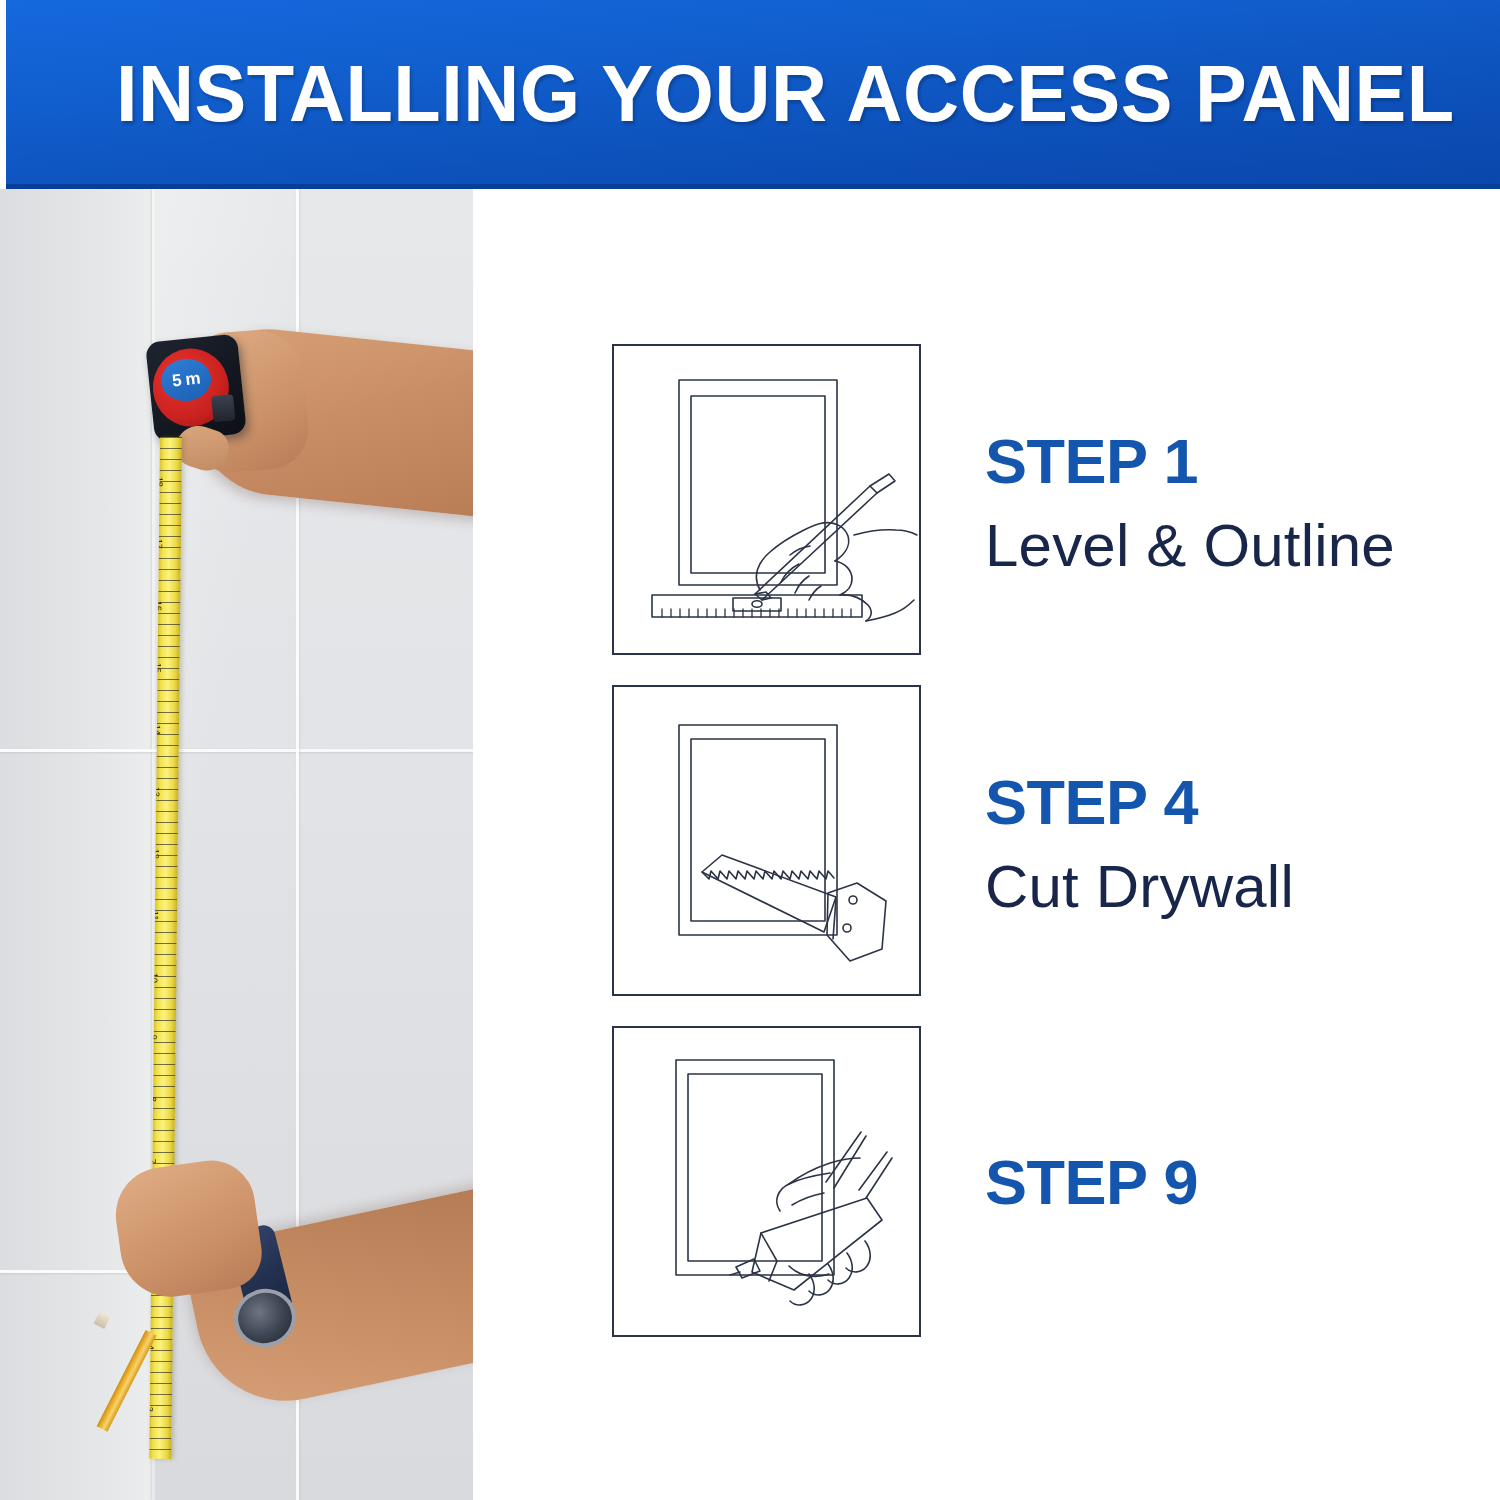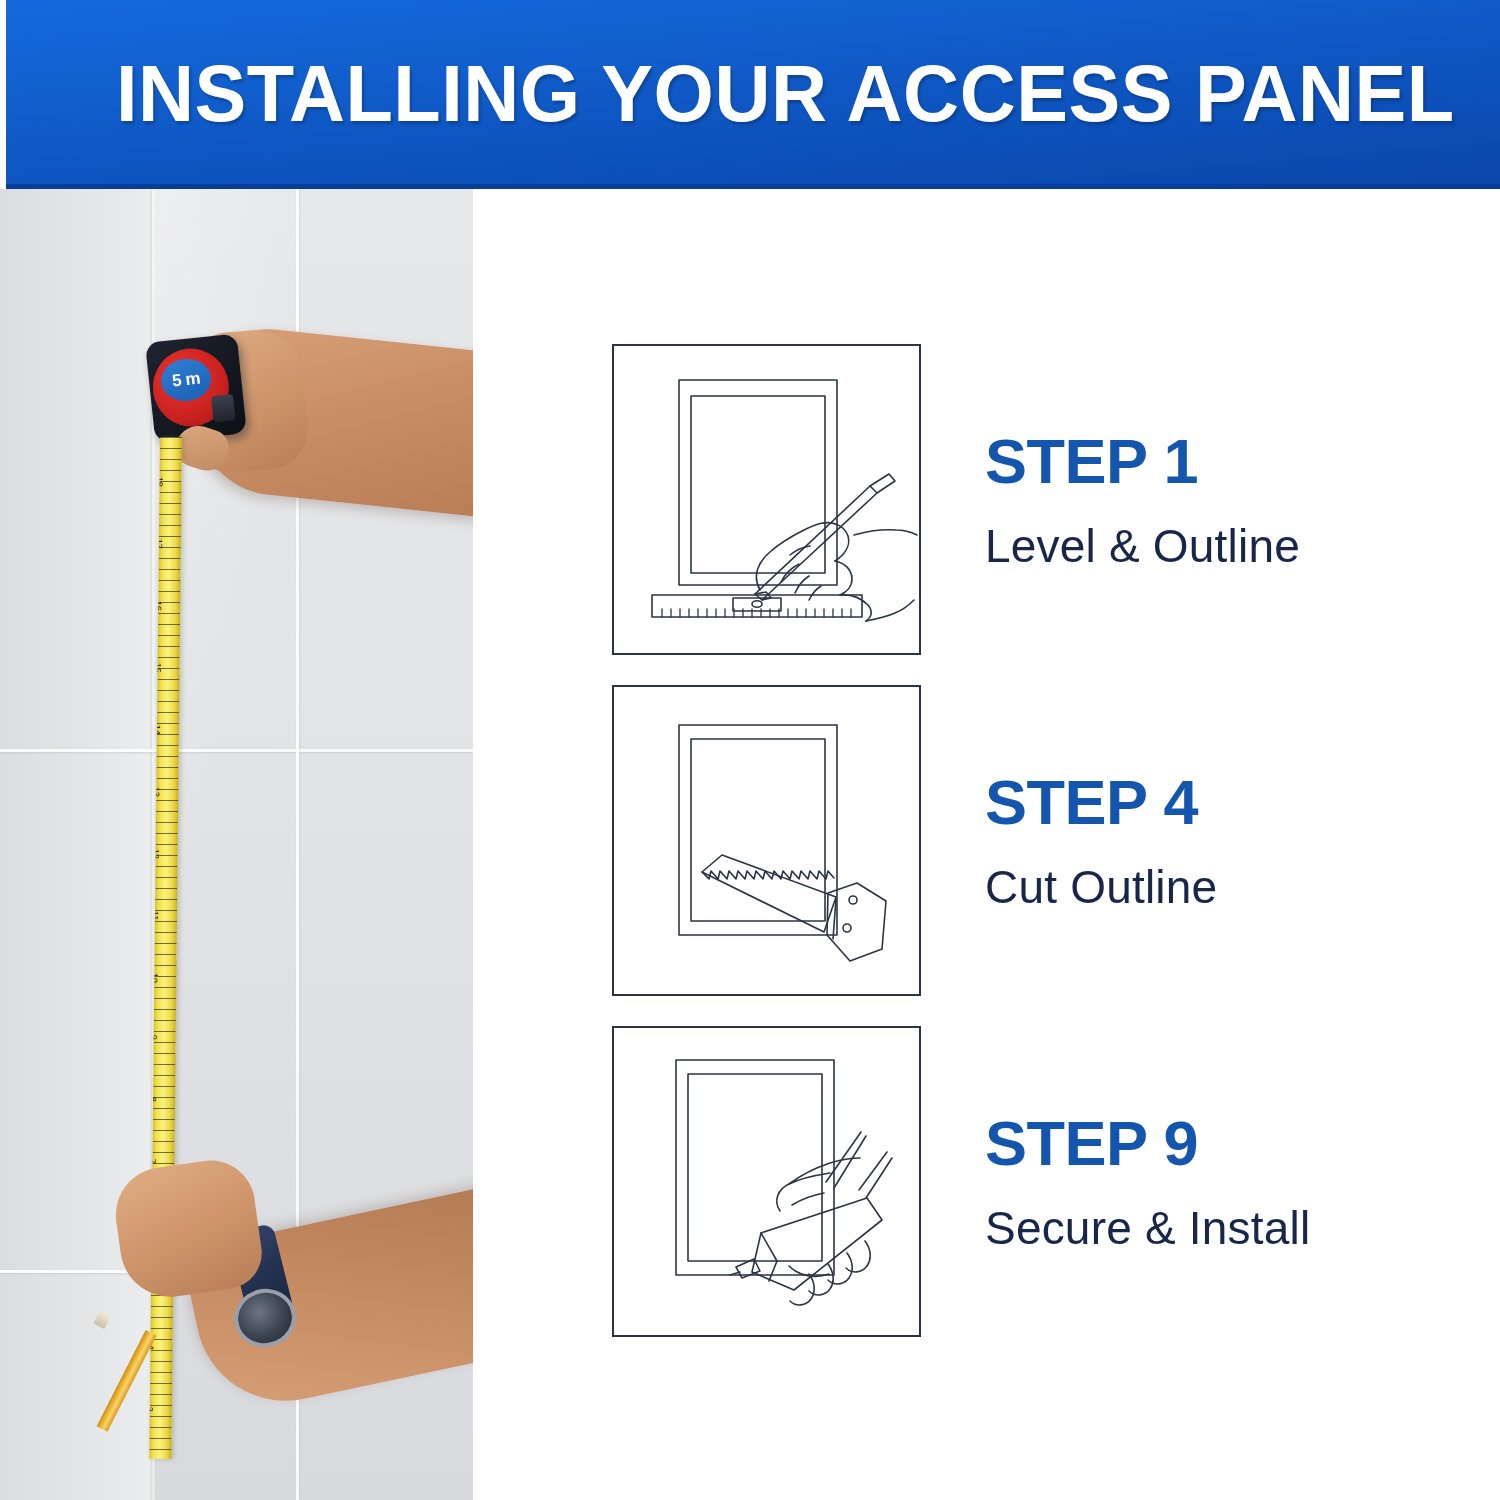--- a/index.html
+++ b/index.html
@@ -279,21 +279,21 @@
   }
   .step-title {
     font-size: 63px;
     line-height: 70px;
     font-weight: bold;
     color: #1456ad;
     letter-spacing: -0.5px;
     white-space: nowrap;
   }
   .step-sub {
-    font-size: 46px;
+    font-size: 60px;
     line-height: 56px;
     font-weight: normal;
     color: #18264a;
     letter-spacing: 0.2px;
     white-space: nowrap;
     margin-top: 22px;
   }
 </style>
 </head>
 <body>
@@ -400,21 +400,21 @@
         <path d="M88 185 l7 7 l2 -8 l7 8 l2 -8 l7 8 l2 -8 l7 8 l2 -8 l7 8 l2 -8 l7 8 l2 -8 l7 8 l2 -8 l7 8 l2 -8 l7 8 l2 -8 l7 8 l2 -8 l7 8 l2 -8 l7 8 l2 -8 l7 8 l2 -8 l7 8 l2 -8 l6 7"></path>
 
         <path d="M214 206 L243 196 L272 214 L268 262 L236 274 L213 248 Z"></path>
         <path d="M222 212 L219 252"></path>
         <circle cx="239" cy="213" r="4"></circle>
         <circle cx="233" cy="241" r="4"></circle>
       </svg>
     </div>
     <div class="step-text">
       <div class="step-title">STEP 4</div>
-      <div class="step-sub">Cut Outline</div>
+      <div class="step-sub">Cut Drywall</div>
     </div>
   </div>
 
   <div class="step-row r3">
     <div class="illus-box">
       <svg width="305" height="307" viewBox="0 0 305 307" fill="none" stroke="#2b3446" stroke-width="1.6" stroke-linejoin="round" stroke-linecap="round">
         <rect x="62" y="32" width="158" height="215"></rect>
         <rect x="74" y="46" width="134" height="187"></rect>
 
         <path d="M138 244 L147 205 L253 170 L268 192 L180 262 Z"></path>
@@ -434,17 +434,16 @@
 
         <path d="M195 246 c6 8 7 18 2 25 c-5 7 -15 8 -21 2"></path>
         <path d="M214 236 c6 8 7 18 2 25 c-5 7 -15 8 -21 2"></path>
         <path d="M233 225 c6 8 7 18 2 25 c-5 7 -15 8 -21 2"></path>
         <path d="M251 213 c6 8 7 18 2 25 c-5 7 -15 8 -21 2"></path>
         <path d="M175 238 c10 10 26 13 40 8"></path>
       </svg>
     </div>
     <div class="step-text">
       <div class="step-title">STEP 9</div>
-      <div class="step-sub">Secure &amp; Install</div>
     </div>
   </div>
 
 </div>
 
 </body></html>

